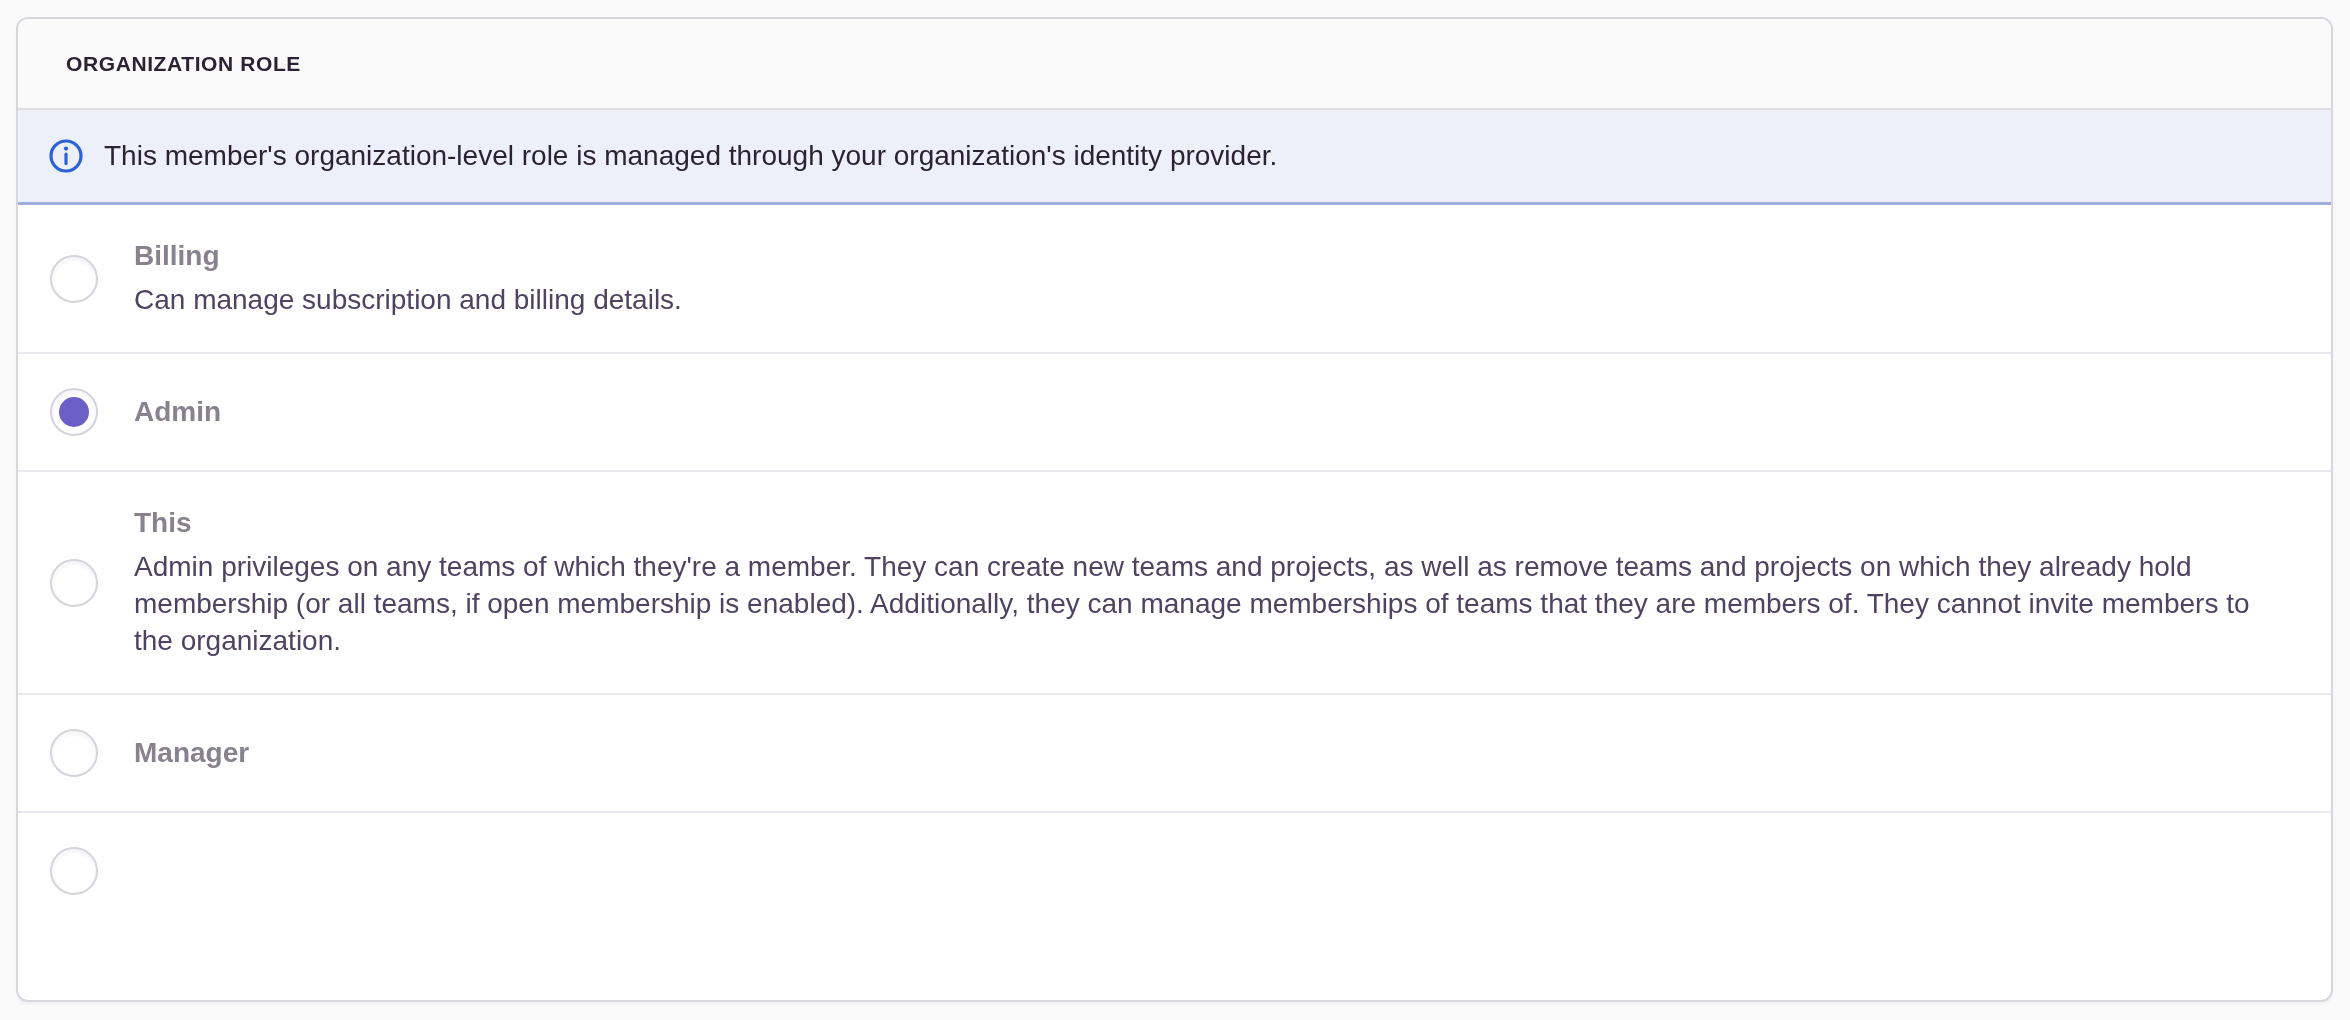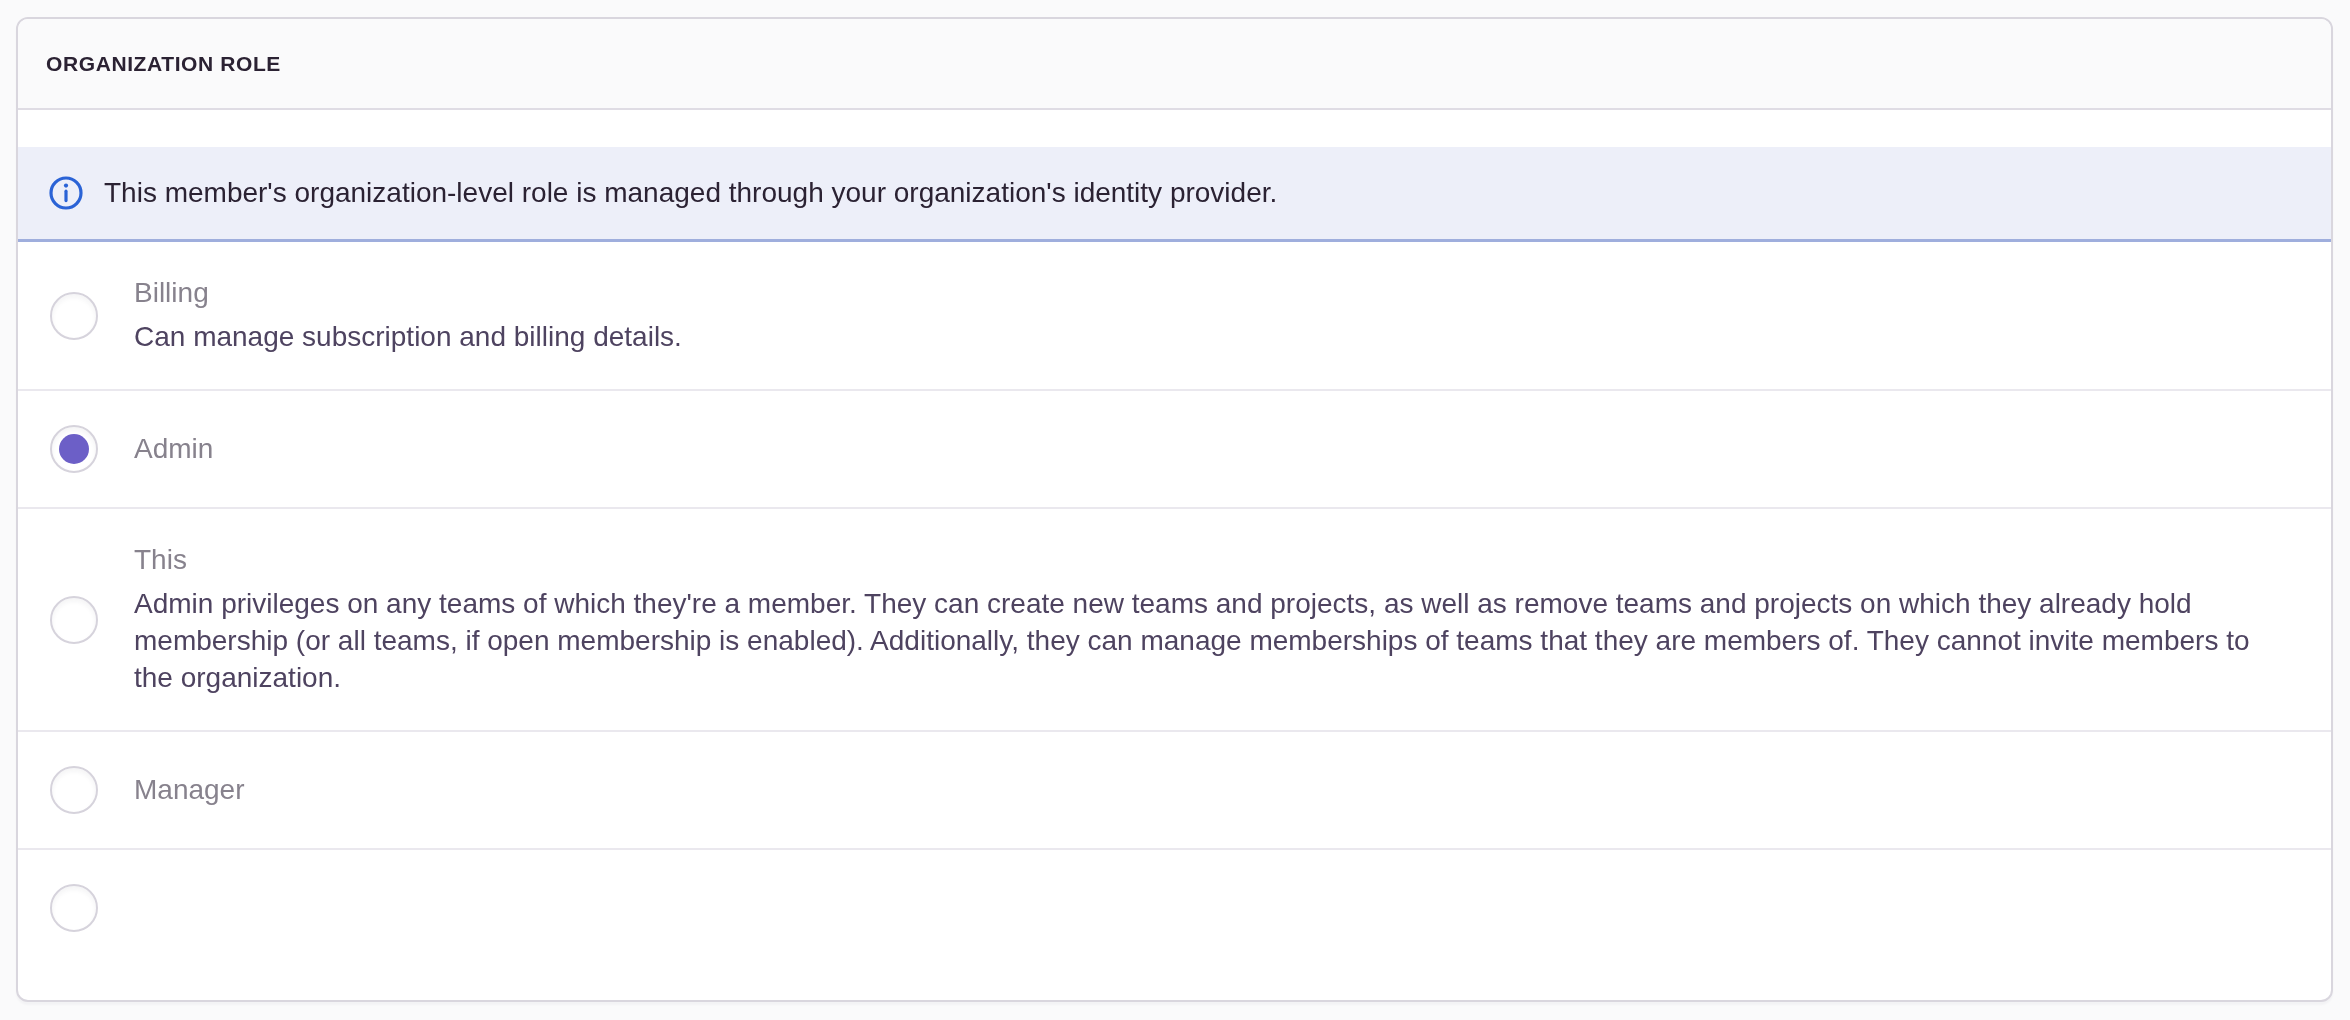--- a/index.html
+++ b/index.html
@@ -18,38 +18,37 @@
     border-radius: 12px;
     overflow: hidden;
     box-shadow: 0 3px 2px rgba(43, 34, 51, 0.03);
   }
   .panel-header {
     height: 91px;
     background: #FAFAFB;
     border-bottom: 2px solid #DFDCE4;
     display: flex;
     align-items: center;
-    padding: 0 28px;
+    padding: 0 48px;
     font-size: 21px;
     font-weight: 700;
     letter-spacing: 0.6px;
     text-transform: uppercase;
     color: #2B2233;
   }
   .alert {
     height: 95px;
     background: #EDEFF9;
     border-bottom: 3px solid #9FAEDD;
     display: flex;
     align-items: center;
     padding: 0 30px;
     gap: 20px;
     font-size: 28px;
     color: #2B2233;
-    margin-top: 37px;
   }
   .alert .icon-wrap { flex: 0 0 auto; display: flex; align-items: center; }
   .role-row {
     display: grid;
     grid-template-columns: 84px 1fr;
     align-items: center;
     padding: 34px 40px 34px 32px;
   }
   .role-row + .role-row { border-top: 2px solid #EAE8EE; }
   .radio {
@@ -66,21 +65,21 @@
   .radio .dot {
     width: 30px; height: 30px;
     border-radius: 50%;
     background: #6C5FC7;
     display: none;
   }
   .radio[data-checked="true"] .dot { display: block; }
   .role-text { min-width: 0; }
   .role-label {
     font-size: 28px;
-    font-weight: 400;
+    font-weight: 700;
     line-height: 34px;
     color: #87828D;
   }
   .role-desc {
     margin-top: 8px;
     font-size: 28px;
     font-weight: 400;
     line-height: 37px;
     color: #4E4360;
   }

